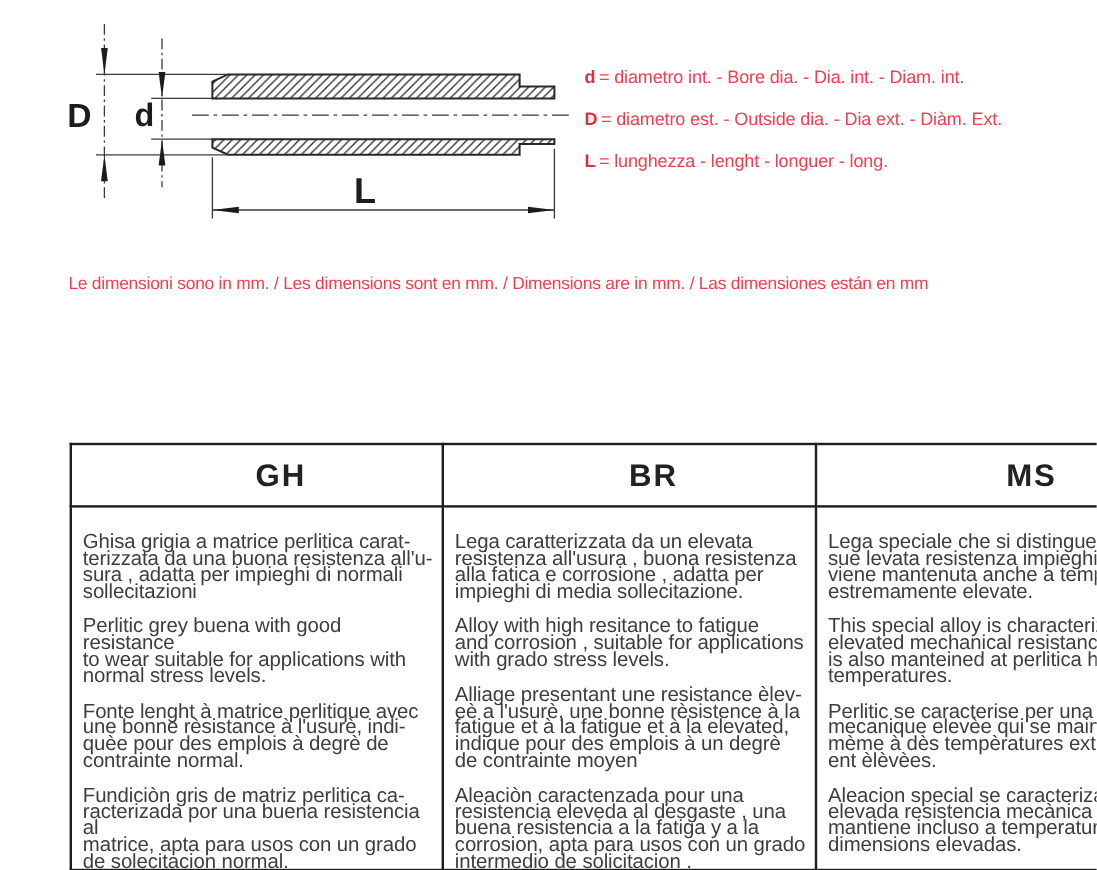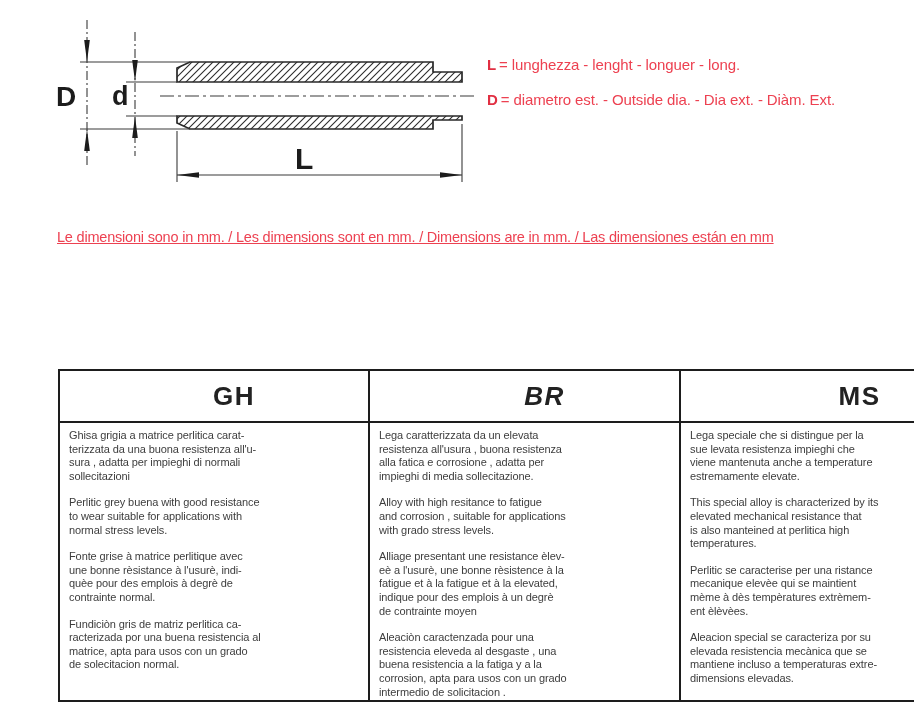--- a/index.html
+++ b/index.html
@@ -11,42 +11,42 @@
   .drawing{position:absolute;left:50px;top:8px;width:430px;height:205px;}
   .drawing svg{display:block;}
   .dim-label{font-family:"Liberation Sans",sans-serif;font-weight:700;fill:#1c1c1c;}
   
   .legend{position:absolute;left:487px;top:56px;color:#ed4151;}
   .legend-row{height:35px;font-size:15px;letter-spacing:-0.1px;white-space:nowrap;}
   .legend-key{font-weight:700;color:#e12f42;margin-right:3px;}
   
   .note{
     position:absolute;left:57px;top:229px;width:820px;
-    color:#ed4151;font-size:14.5px;letter-spacing:-0.2px;white-space:nowrap;text-decoration:underline;
+    color:#ed4151;font-size:14.5px;letter-spacing:-0.2px;white-space:nowrap;
   }
   
   .mat-table{
     position:absolute;left:58px;top:369px;
     width:808px;height:333px;
     border-collapse:collapse;table-layout:fixed;
   }
   .mat-table th,.mat-table td{border:2px solid #1d1d1d;padding-left:41px;}
   .mat-table th{
     height:48px;font-size:26px;font-weight:600;letter-spacing:1.5px;
     color:#222;text-align:center;vertical-align:middle;
   }
   .mat-table td{
     vertical-align:top;padding:6px 5px 0 9px;
   }
   .col-gh{width:266px;}
-  .col-br{width:267px;font-style:italic;}
+  .col-br{width:267px;}
   .col-ms{width:275px;}
   .desc{
-    margin:0 0 13px 0;
-    font-size:11px;line-height:13.6px;letter-spacing:-0.1px;
+    margin:16px 0 13px 0;
+    font-size:17px;line-height:13.6px;letter-spacing:-0.1px;
     color:#3d3d3d;white-space:pre-line;
   }
   .desc:last-child{margin-bottom:0;}
 </style>
 </head>
 <body>
 
 <div class="page">
 
   <div class="drawing">
@@ -91,24 +91,27 @@
         <line x1="127" y1="167" x2="412" y2="167" stroke="#3a3a3a" stroke-width="1.1"></line>
         <polygon points="127,167 149,164.2 149,169.8" fill="#1c1c1c"></polygon>
         <polygon points="412,167 390,164.2 390,169.8" fill="#1c1c1c"></polygon>
         <text x="245" y="161" font-size="30" class="dim-label">L</text>
       </g>
     </svg>
   </div>
 
   <div class="legend">
     <div class="legend-row">
-      <span class="legend-key">L</span><span>= lunghezza - lenght - longuer - long.</span>
+      <span class="legend-key">d</span><span>= diametro int. - Bore dia. - Dia. int. - Diam. int.</span>
     </div>
     <div class="legend-row">
       <span class="legend-key">D</span><span>= diametro est. - Outside dia. - Dia ext. - Diàm. Ext.</span>
+    </div>
+    <div class="legend-row">
+      <span class="legend-key">L</span><span>= lunghezza - lenght - longuer - long.</span>
     </div>
   </div>
 
   <div class="note">Le dimensioni sono in mm. / Les dimensions sont en mm. / Dimensions are in mm. / Las dimensiones están en mm</div>
 
   <table class="mat-table">
     <thead>
       <tr>
         <th class="col-gh">GH</th>
         <th class="col-br">BR</th>
@@ -118,21 +121,21 @@
     <tbody>
       <tr>
         <td>
           <p class="desc">Ghisa grigia a matrice perlitica carat-
 terizzata da una buona resistenza all'u-
 sura , adatta per impieghi di normali
 sollecitazioni</p>
           <p class="desc">Perlitic grey buena with good resistance
 to wear suitable for applications with
 normal stress levels.</p>
-          <p class="desc">Fonte grise à matrice perlitique avec
+          <p class="desc">Fonte lenght à matrice perlitique avec
 une bonne rèsistance à l'usurè, indi-
 quèe pour des emplois à degrè de
 contrainte normal.</p>
           <p class="desc">Fundiciòn gris de matriz perlitica ca-
 racterizada por una buena resistencia al
 matrice, apta para usos con un grado
 de solecitacion normal.</p>
         </td>
         <td>
           <p class="desc">Lega caratterizzata da un elevata

